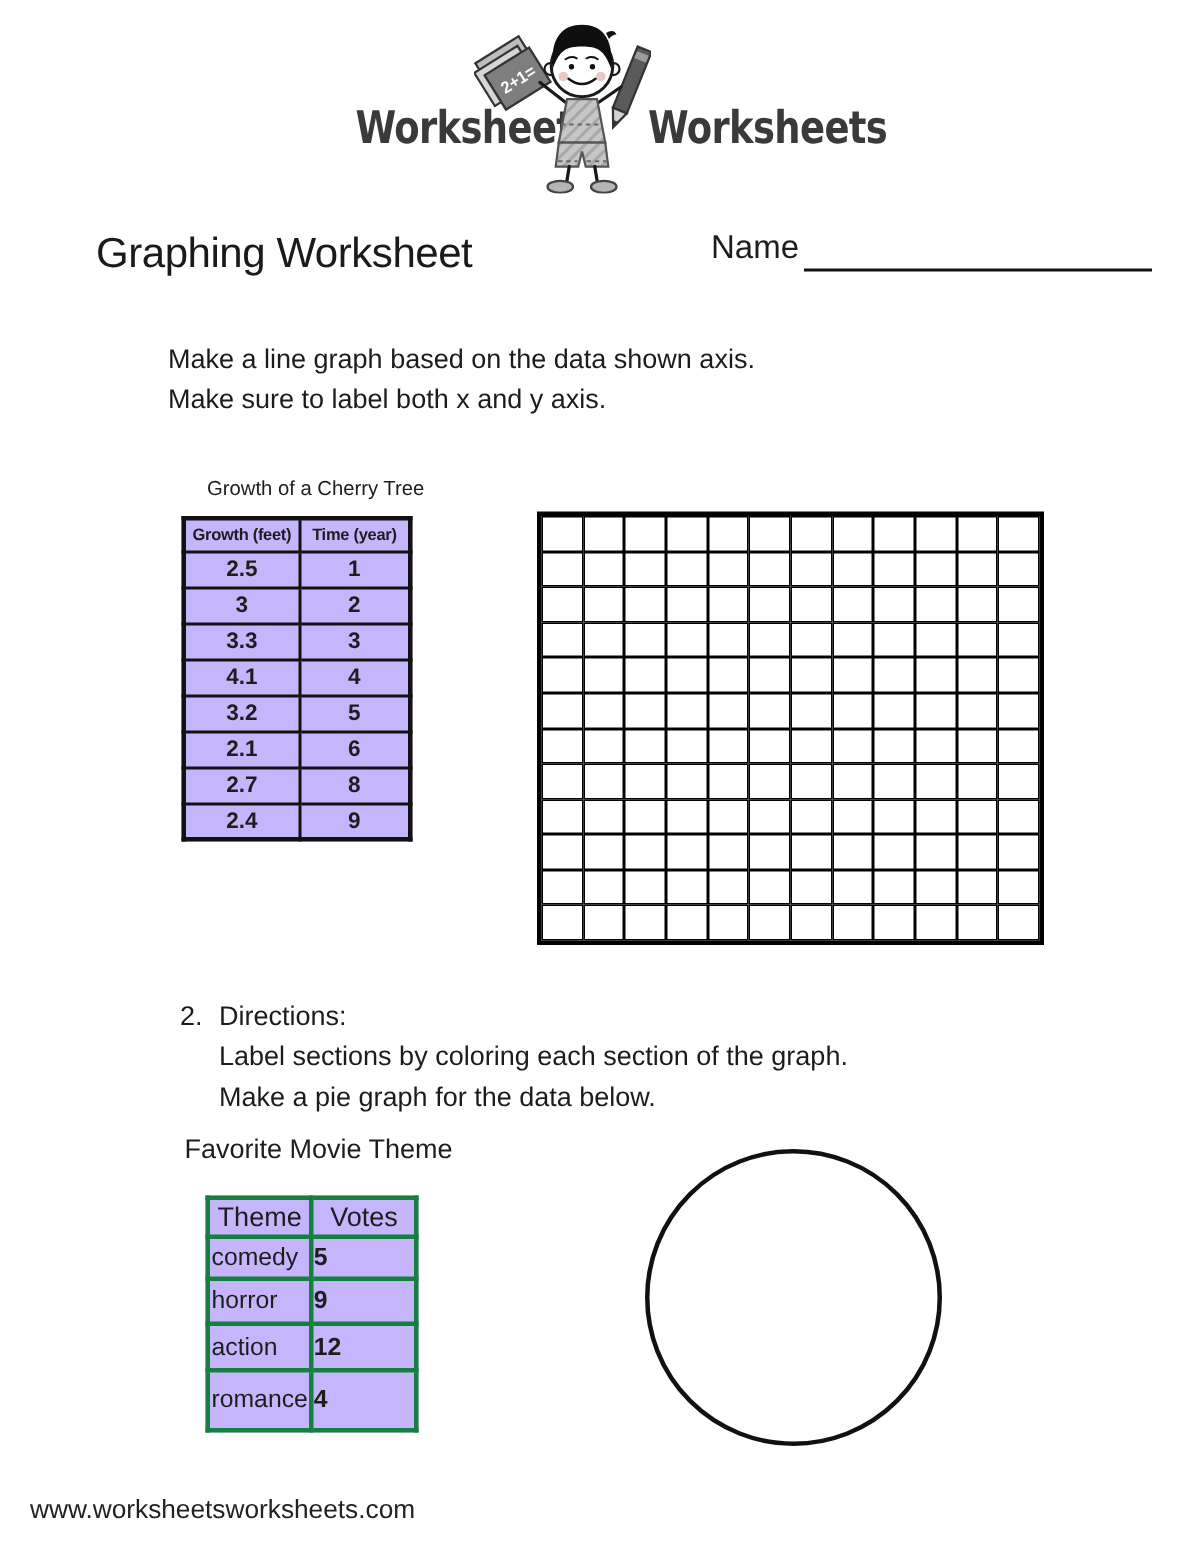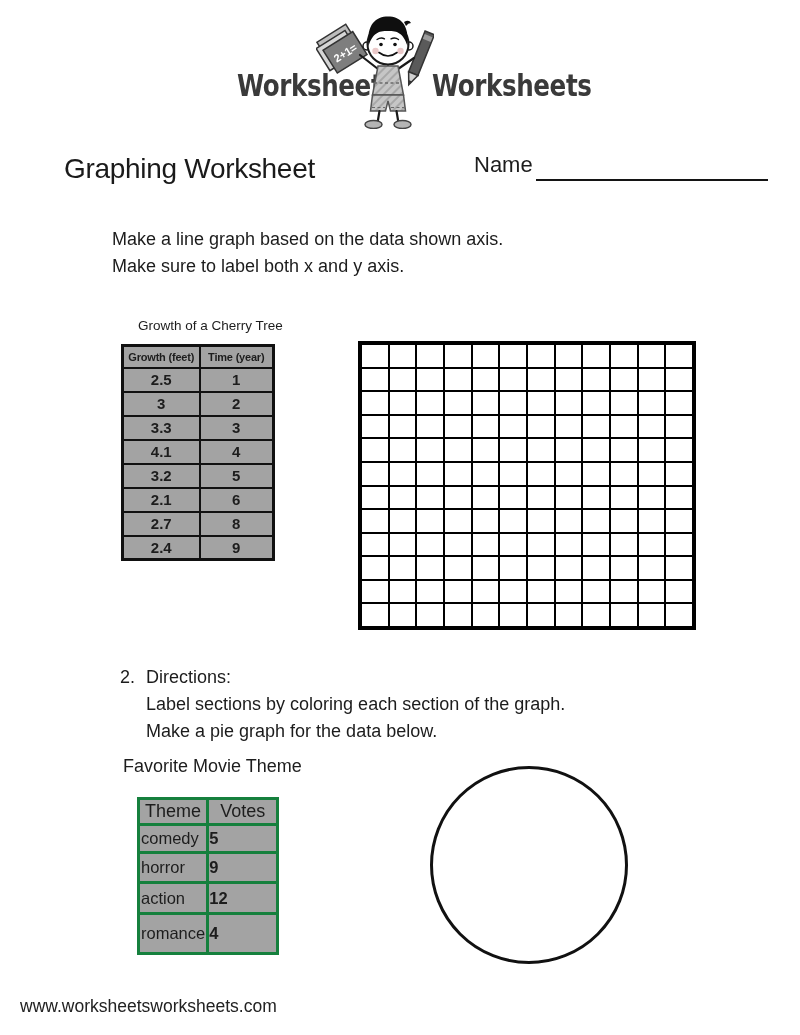--- a/index.html
+++ b/index.html
@@ -42,21 +42,21 @@
   .directions-2 .indent { padding-left:26px; }
   .dir-num { display:inline-block; min-width:26px; }
   .directions-1 .dir-num { min-width:0; margin-right:6px; }
 
   
   .t1-title {
     position:absolute; left:122px; top:318px; font-size:13.5px; font-weight:normal;
     white-space:nowrap;
     margin-left:16px;
   }
-  table { border-collapse:collapse; background:#a3a3a3; }
+  table { border-collapse:collapse; background:#c4b5fd; }
   .t1 { position:absolute; left:121px; top:344px; border:3px solid #111; }
   .t1 th, .t1 td { border:2px solid #111; text-align:center; vertical-align:middle; white-space:nowrap; }
   .t1 th { font-size:11px; font-weight:bold; height:22px; padding:0 1px; letter-spacing:-0.2px; }
   .t1 th.c1 { width:77px; } .t1 th.c2 { width:74px; }
   .t1 td { font-size:15px; font-weight:bold; height:24px; }
 
   
   .graph-grid {
     position:absolute; left:358px; top:341px; width:338px; height:289px;
     border:3px solid #000; display:grid;

